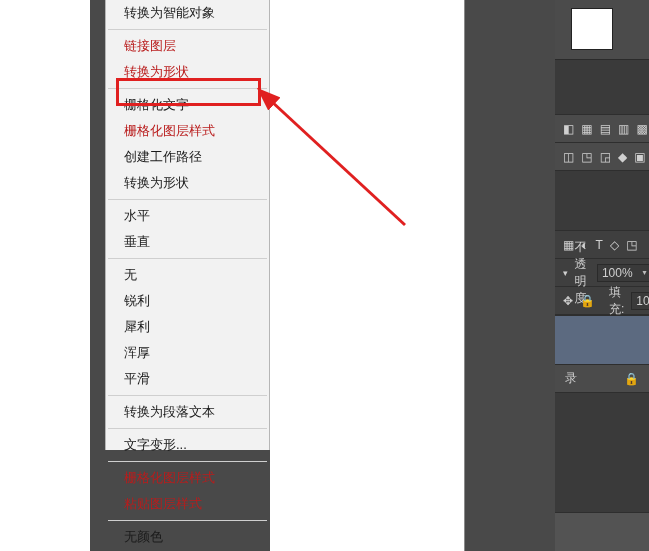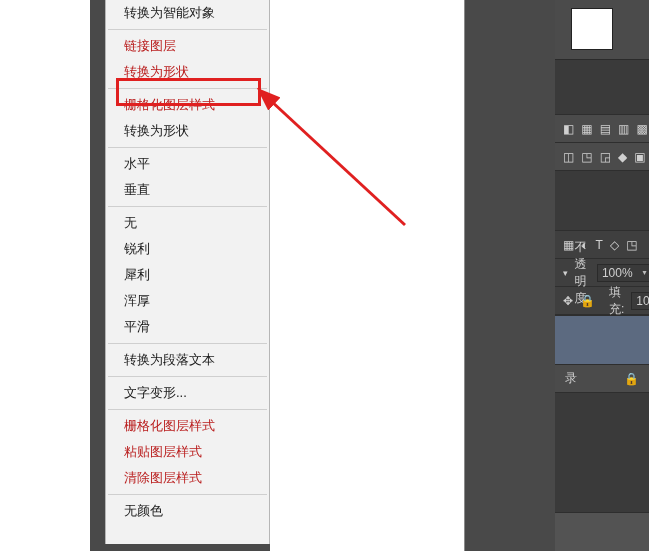--- a/index.html
+++ b/index.html
@@ -20,21 +20,21 @@
     position: absolute;
     left: 90px; top: 0; right: 0; bottom: 0;
     background: #494949;
   }
 
   
   .context-menu {
     position: absolute;
     left: 105px; top: 0;
     width: 165px;
-    height: 544px;
+    height: 450px;
     background: #f2f2f2;
     border-left: 1px solid #b6b6b6;
     border-right: 1px solid #b6b6b6;
     font-size: 13px;
     color: #1a1a1a;
   }
   .menu-item {
     padding: 4px 14px 4px 18px;
     line-height: 18px;
     white-space: nowrap;
@@ -218,39 +218,40 @@
     <div class="panel-body"></div>
   </div>
 </div>
 
 <div class="context-menu" id="ctx">
     <div class="menu-item">转换为智能对象</div>
     <div class="menu-sep"></div>
     <div class="menu-item disabled">链接图层</div>
     <div class="menu-item disabled">转换为形状</div>
     <div class="menu-sep"></div>
+    <div class="menu-item">栅格化文字</div>
     <div class="menu-item disabled">栅格化图层样式</div>
+    <div class="menu-item">创建工作路径</div>
     <div class="menu-item">转换为形状</div>
     <div class="menu-sep"></div>
     <div class="menu-item">水平</div>
     <div class="menu-item">垂直</div>
     <div class="menu-sep"></div>
     <div class="menu-item">无</div>
     <div class="menu-item">锐利</div>
     <div class="menu-item">犀利</div>
     <div class="menu-item">浑厚</div>
     <div class="menu-item">平滑</div>
     <div class="menu-sep"></div>
     <div class="menu-item">转换为段落文本</div>
     <div class="menu-sep"></div>
     <div class="menu-item">文字变形...</div>
     <div class="menu-sep"></div>
     <div class="menu-item disabled">栅格化图层样式</div>
     <div class="menu-item disabled">粘贴图层样式</div>
-    <div class="menu-item disabled">清除图层样式</div>
     <div class="menu-sep"></div>
     <div class="menu-item">无颜色</div>
   </div>
 
 <div class="submenu"></div>
 
 <div class="highlight-rect"></div>
 
 <svg class="arrow" viewBox="0 0 160 160">
   <defs>

